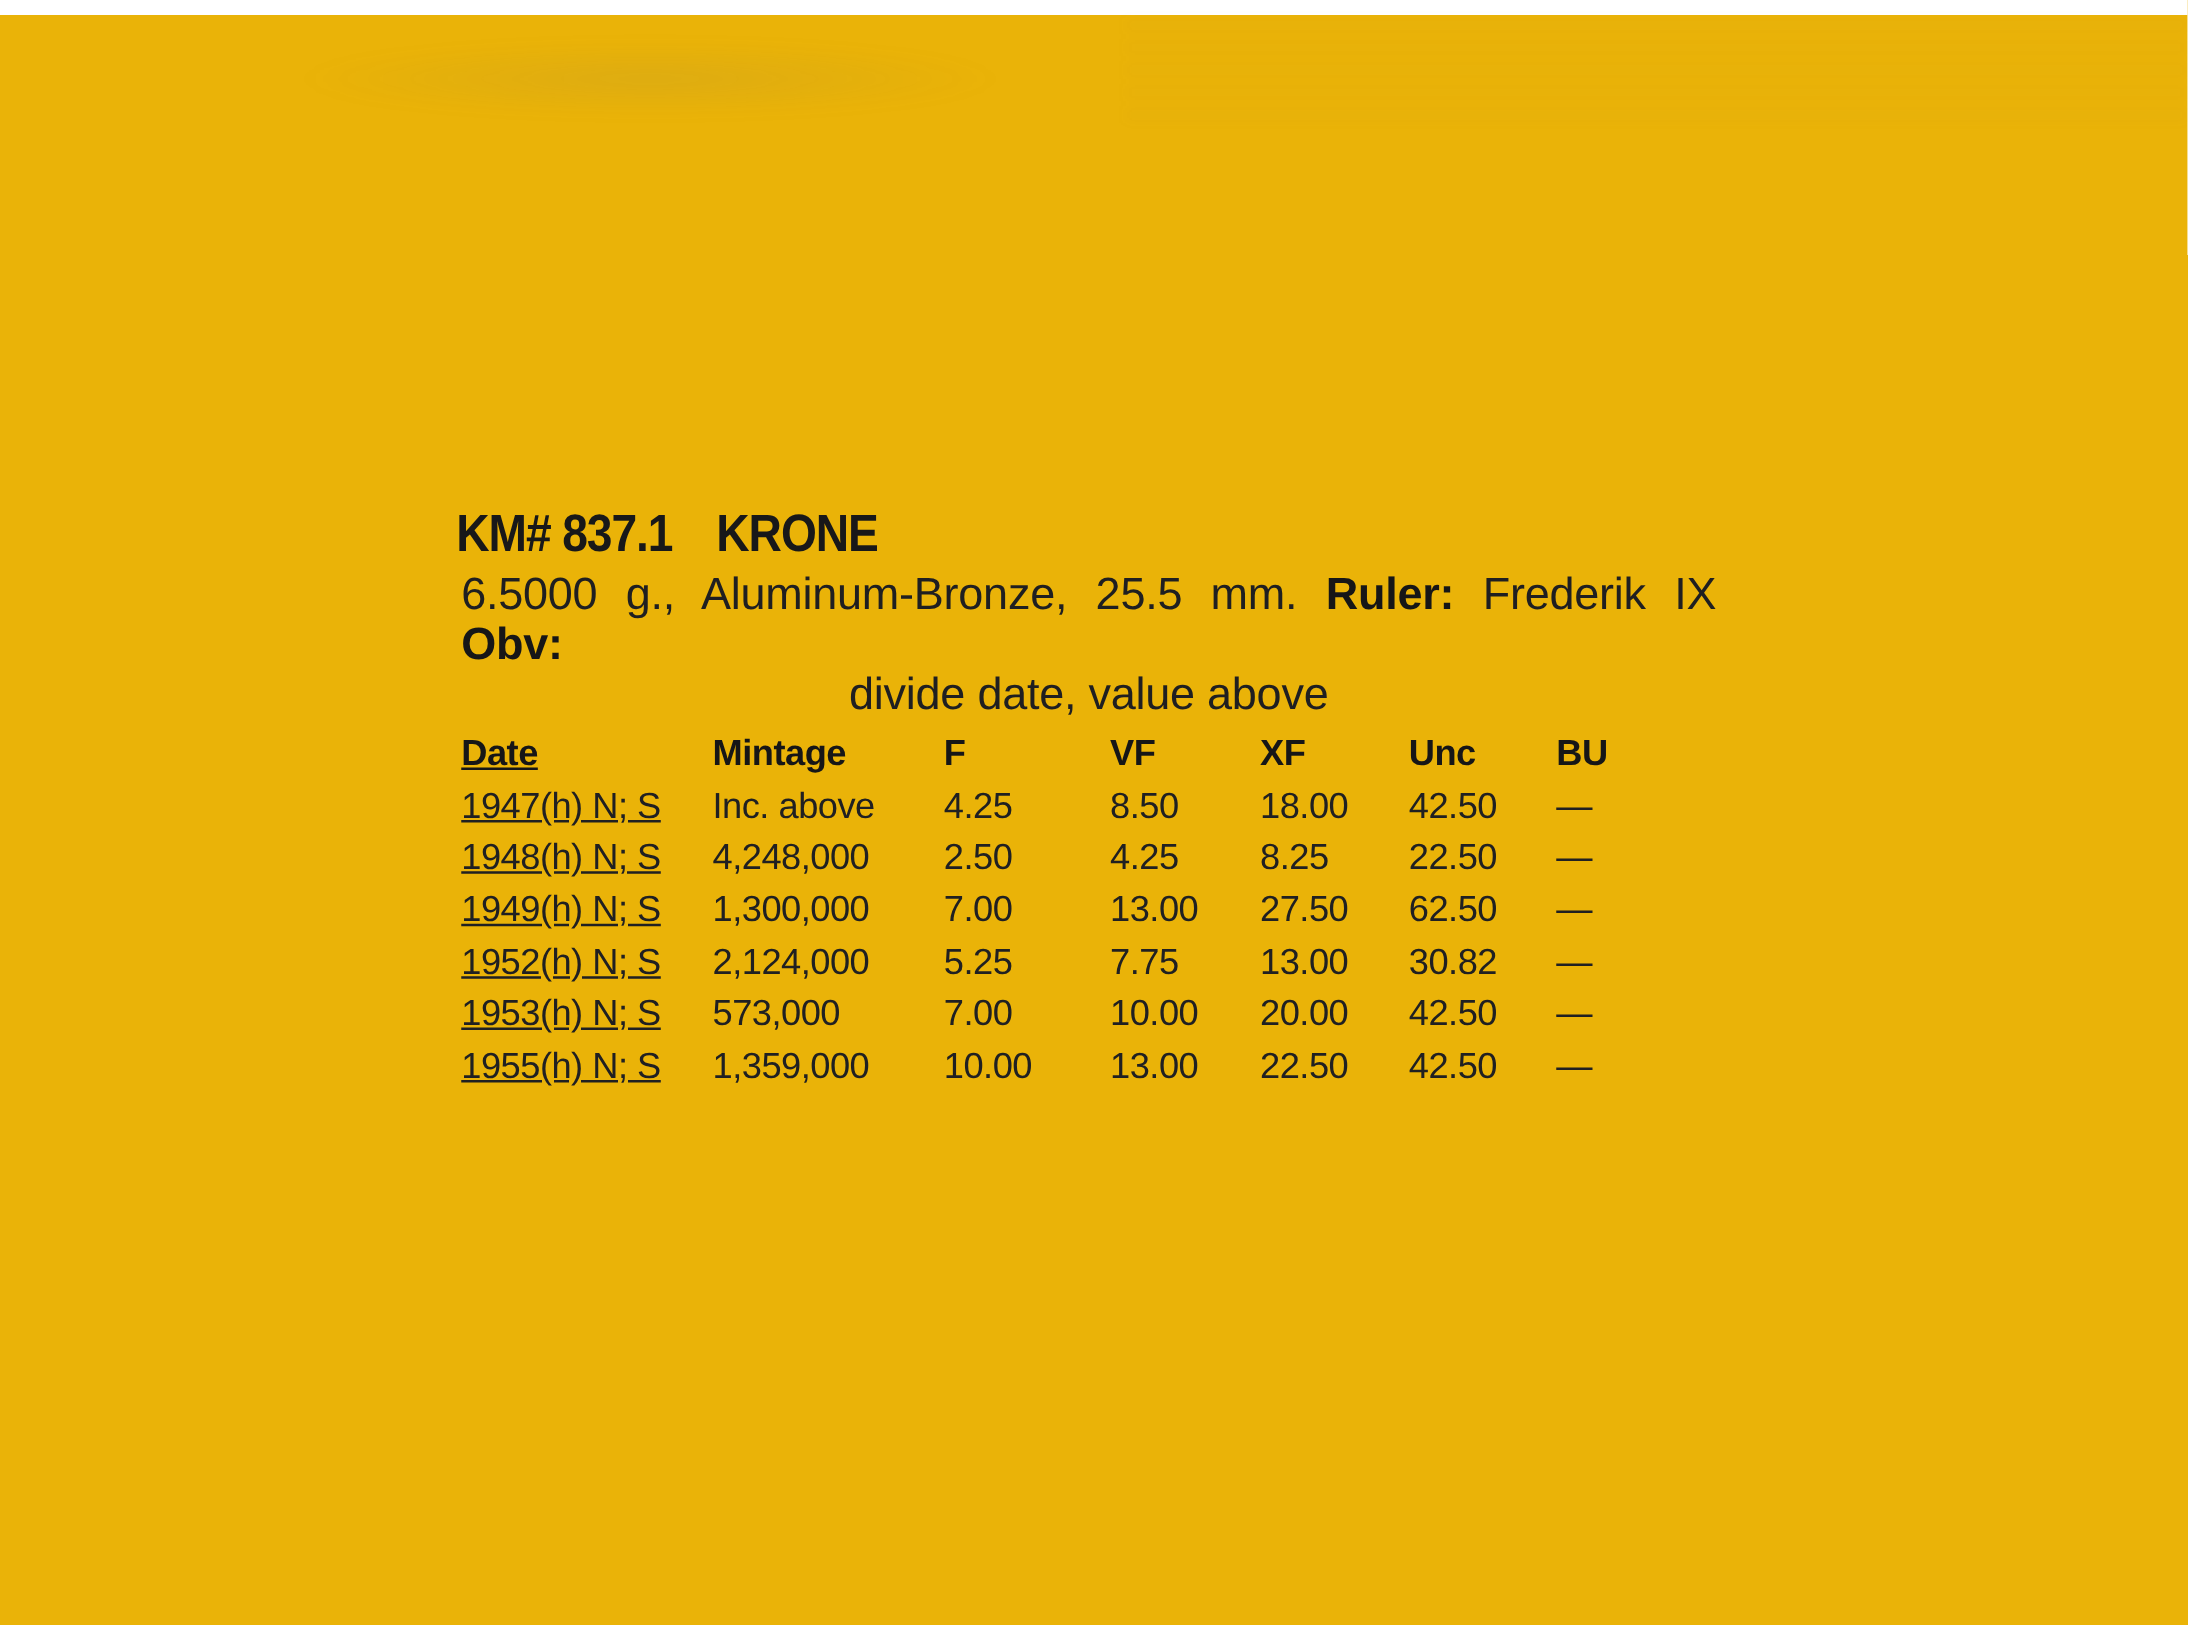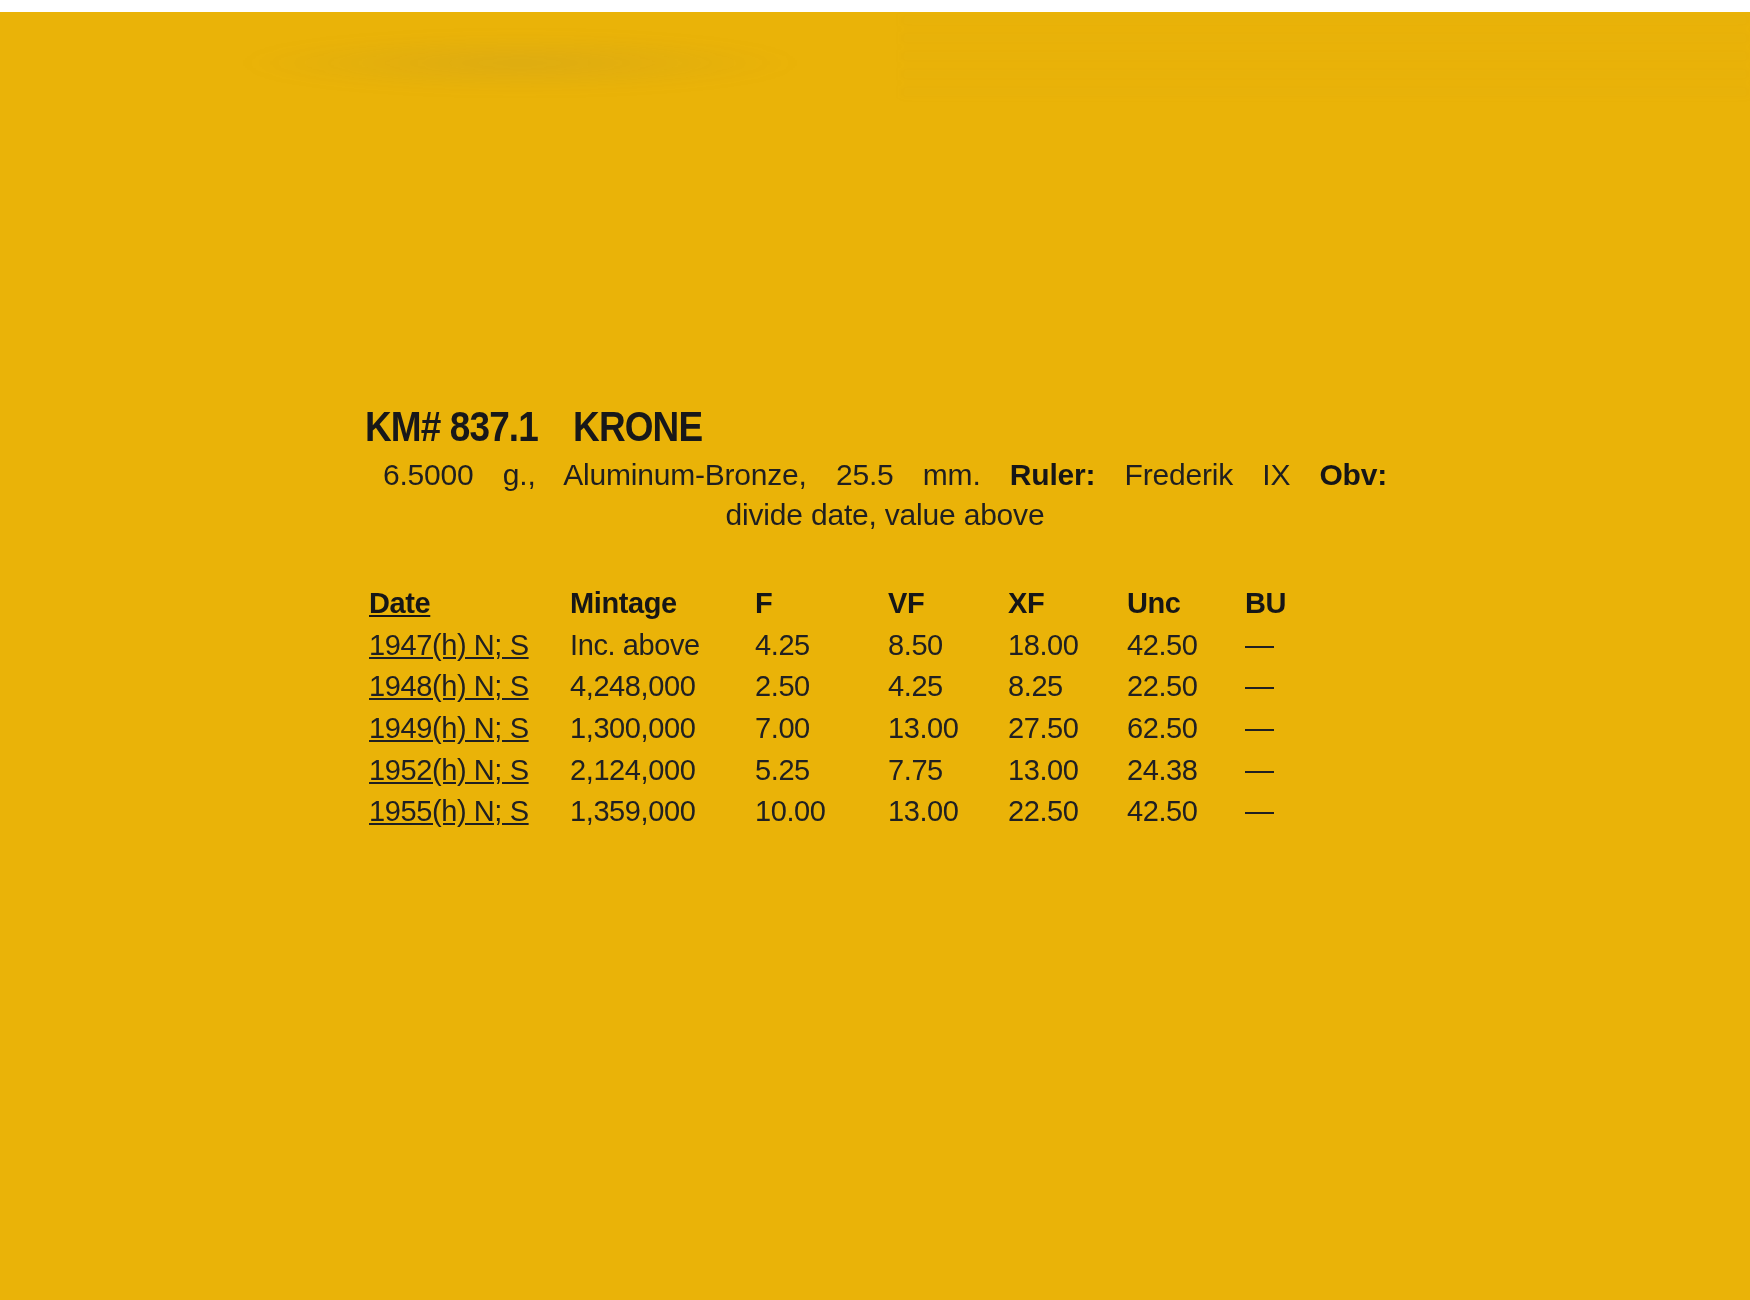--- a/index.html
+++ b/index.html
@@ -29,22 +29,22 @@
   .title {
     position: absolute; top: 391px; left: 0;
     font-size: 42px; font-weight: bold; letter-spacing: -1px;
     white-space: nowrap;
     transform: scaleX(0.88); transform-origin: left center;
     color: #181819;
   }
   .title .denom { margin-left: 40px; }
 
   .desc {
-    position: absolute; top: 443px; left: 18px; width: 1004px;
-    font-size: 30px; line-height: 40px; color: #1f1f21;
+    position: absolute; top: 443px; left: 4px; width: 1004px;
+    font-size: 36px; line-height: 40px; color: #1f1f21;
     letter-spacing: -0.2px;
   }
   .desc .jline { text-align: justify; text-align-last: justify; }
   .desc .lline { text-align: center; }
   .desc .b { font-weight: bold; color: #161617; }
 
   table.prices {
     position: absolute; top: 571px; left: 0; width: 1004px;
     border-collapse: collapse; table-layout: fixed;
     font-size: 29px; letter-spacing: -0.4px; color: #202022;
@@ -130,21 +130,30 @@
             <td>27.50</td>
             <td>62.50</td>
             <td>—</td>
           </tr>
           <tr>
             <td class="l">1952(h) N; S</td>
             <td>2,124,000</td>
             <td>5.25</td>
             <td>7.75</td>
             <td>13.00</td>
-            <td>24.38</td>
+            <td>30.82</td>
+            <td>—</td>
+          </tr>
+          <tr>
+            <td class="l">1953(h) N; S</td>
+            <td>573,000</td>
+            <td>7.00</td>
+            <td>10.00</td>
+            <td>20.00</td>
+            <td>42.50</td>
             <td>—</td>
           </tr>
           <tr>
             <td class="l">1955(h) N; S</td>
             <td>1,359,000</td>
             <td>10.00</td>
             <td>13.00</td>
             <td>22.50</td>
             <td>42.50</td>
             <td>—</td>

